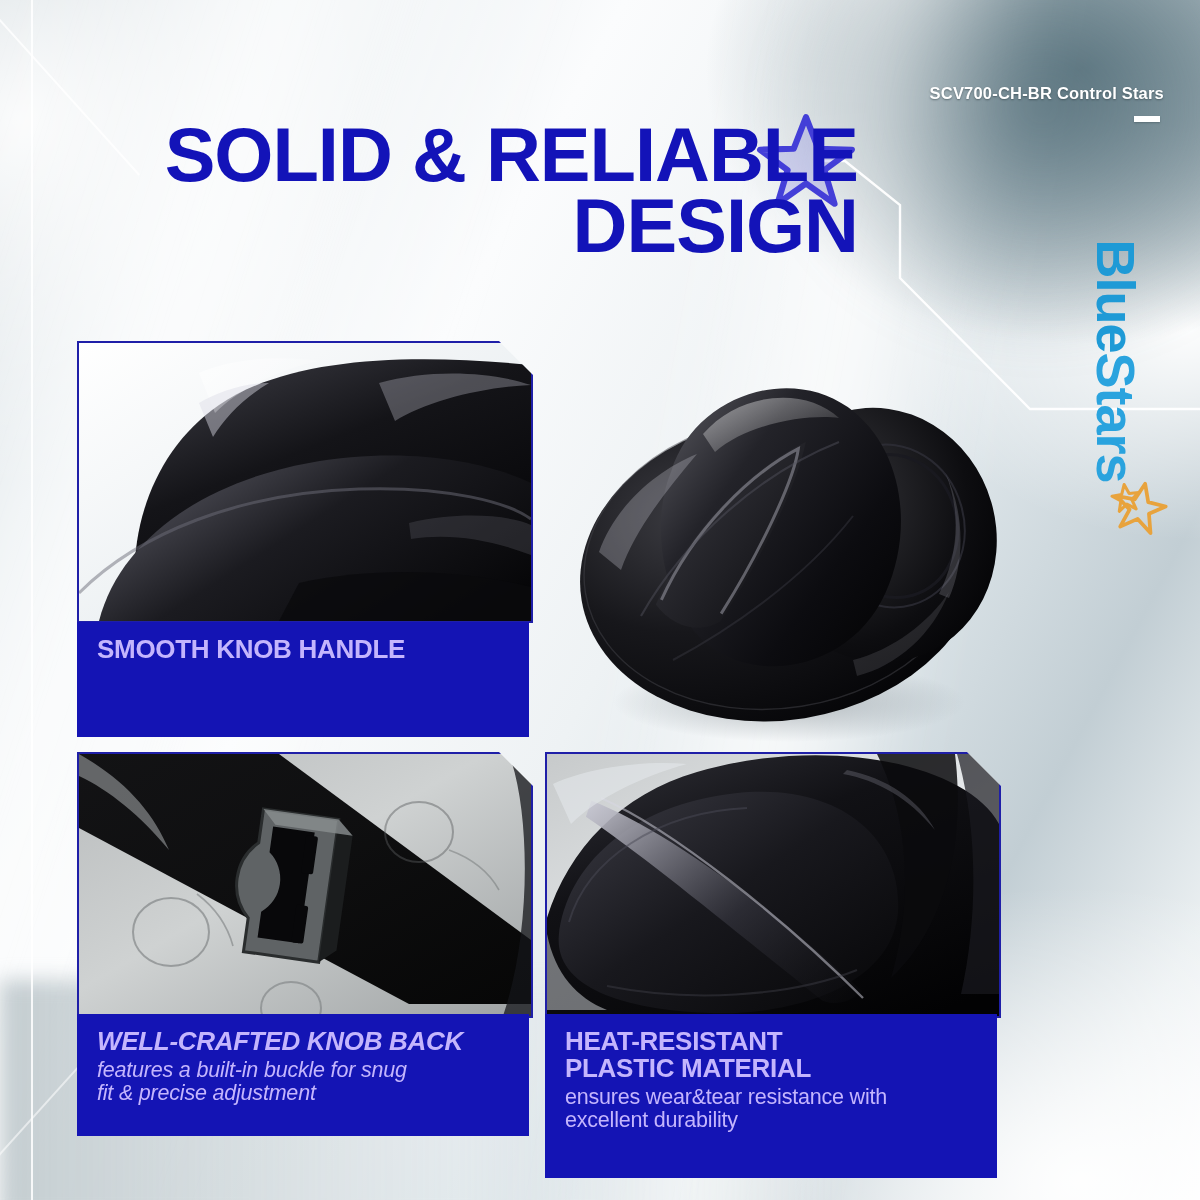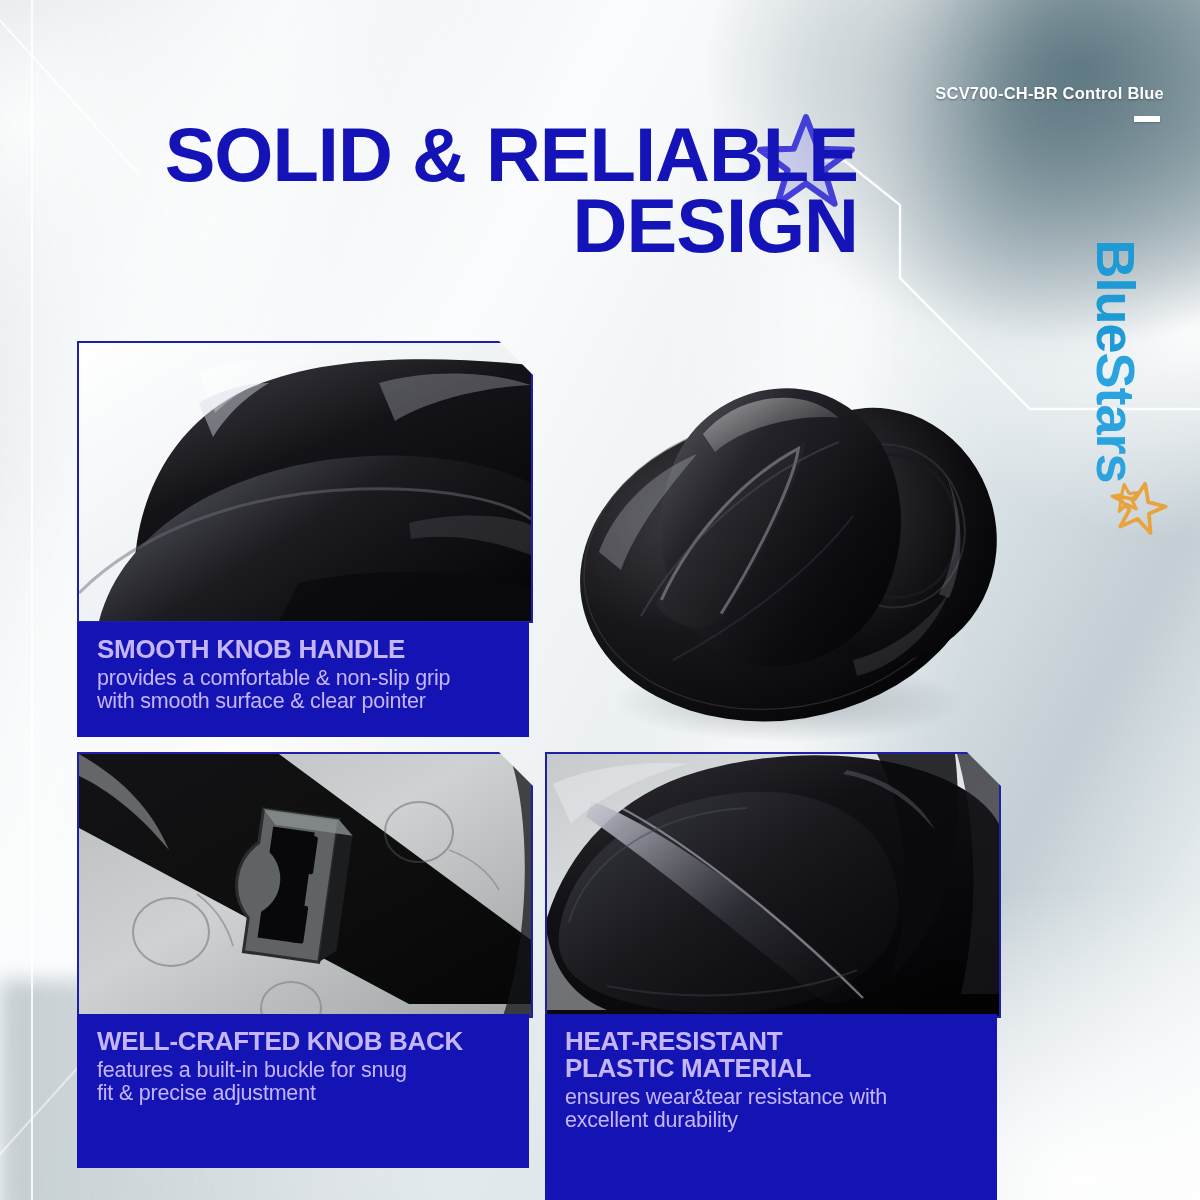--- a/index.html
+++ b/index.html
@@ -88,22 +88,22 @@
   #panel-handle{left:77px;top:341px;width:452px;height:278px;}
   #panel-back{left:77px;top:752px;width:452px;height:262px;}
   #panel-material{left:545px;top:752px;width:452px;height:262px;}
 
   
   .caption{
     position:absolute;background:#1414b4;color:#c4b5fd;
     padding:14px 18px 16px 20px;box-sizing:border-box;
   }
   #cap-handle{left:77px;top:622px;width:452px;height:115px;}
-  #cap-back{left:77px;top:1014px;width:452px;height:154px;}
-  #cap-material{left:545px;top:1014px;width:452px;height:186px;}
+  #cap-back{left:77px;top:1014px;width:452px;height:122px;font-style:italic;}
+  #cap-material{left:545px;top:1014px;width:452px;height:164px;}
   .cap-title{
     font-size:26px;font-weight:bold;line-height:1.03;letter-spacing:-.3px;
     text-transform:uppercase;white-space:pre-line;
   }
   .cap-body{
     font-size:21.5px;line-height:1.1;margin-top:4px;letter-spacing:-.2px;
     white-space:pre-line;
   }
 
   
@@ -131,21 +131,21 @@
     <path d="M 815 161 L 845 161 L 900 205 L 900 278 L 1030 409 L 1200 409" fill="none" stroke="#ffffff" stroke-width="2.4" opacity=".95"></path>
   </svg>
 
   <svg class="deco" viewBox="0 0 1200 1200">
     <g transform="translate(806,163) scale(1.02)">
       <path d="M 0,-45 L 12,-14 L 45,-13 L 18,7 L 28,40 L 0,20 L -28,40 L -18,7 L -45,-13 L -12,-14 Z" fill="none" stroke="#3b36d6" stroke-width="6" stroke-linejoin="round" opacity=".95"></path>
       <path d="M 0,-45 L 12,-14 L 45,-13 L 18,7 L 28,40 L 0,20 L -28,40 L -18,7 L -45,-13 L -12,-14 Z" fill="#4a45e0" opacity=".18"></path>
     </g>
   </svg>
 
-  <div class="prod-label">SCV700-CH-BR Control Blue</div>
+  <div class="prod-label">SCV700-CH-BR Control Stars</div>
   <div class="prod-dash"></div>
 
   <div class="headline">
     <span>SOLID &amp; RELIABLE</span>
     <span class="l2">DESIGN</span>
   </div>
 
   <div class="logo">
     <div class="logo-text">
       <span class="blue">Blue</span><span class="stars">Stars</span>
@@ -263,22 +263,20 @@
         <path d="M 300 40 C 350 26, 410 28, 452 42 C 404 44, 348 58, 316 78 Z" fill="#b9b9c6" opacity=".35"></path>
         <path d="M 120 60 C 140 48, 168 40, 190 40 C 166 54, 146 74, 134 94 Z" fill="#dcdce6" opacity=".45"></path>
         <path d="M 330 180 C 380 168, 430 172, 452 182 L 452 212 C 410 196, 370 190, 332 196 Z" fill="#55555f" opacity=".35"></path>
         <path d="M 220 240 C 300 222, 390 228, 452 244 L 452 278 L 200 278 Z" fill="#0a0a0d" opacity=".8"></path>
       </svg>
     </div>
   </div>
 
   <div class="caption" id="cap-handle">
     <div class="cap-title">SMOOTH KNOB HANDLE</div>
-    <div class="cap-body">provides a comfortable &amp; non-slip grip
-with smooth surface &amp; clear pointer</div>
   </div>
 
   <div class="panel" id="panel-back">
     <div class="ph">
       <svg viewBox="0 0 452 262" preserveAspectRatio="none">
         <defs>
           <linearGradient id="p2bg" x1="0" y1="0" x2="1" y2="1">
             <stop offset="0%" stop-color="#b9bcbd"></stop>
             <stop offset="45%" stop-color="#cfd2d2"></stop>
             <stop offset="100%" stop-color="#9ea2a3"></stop>

